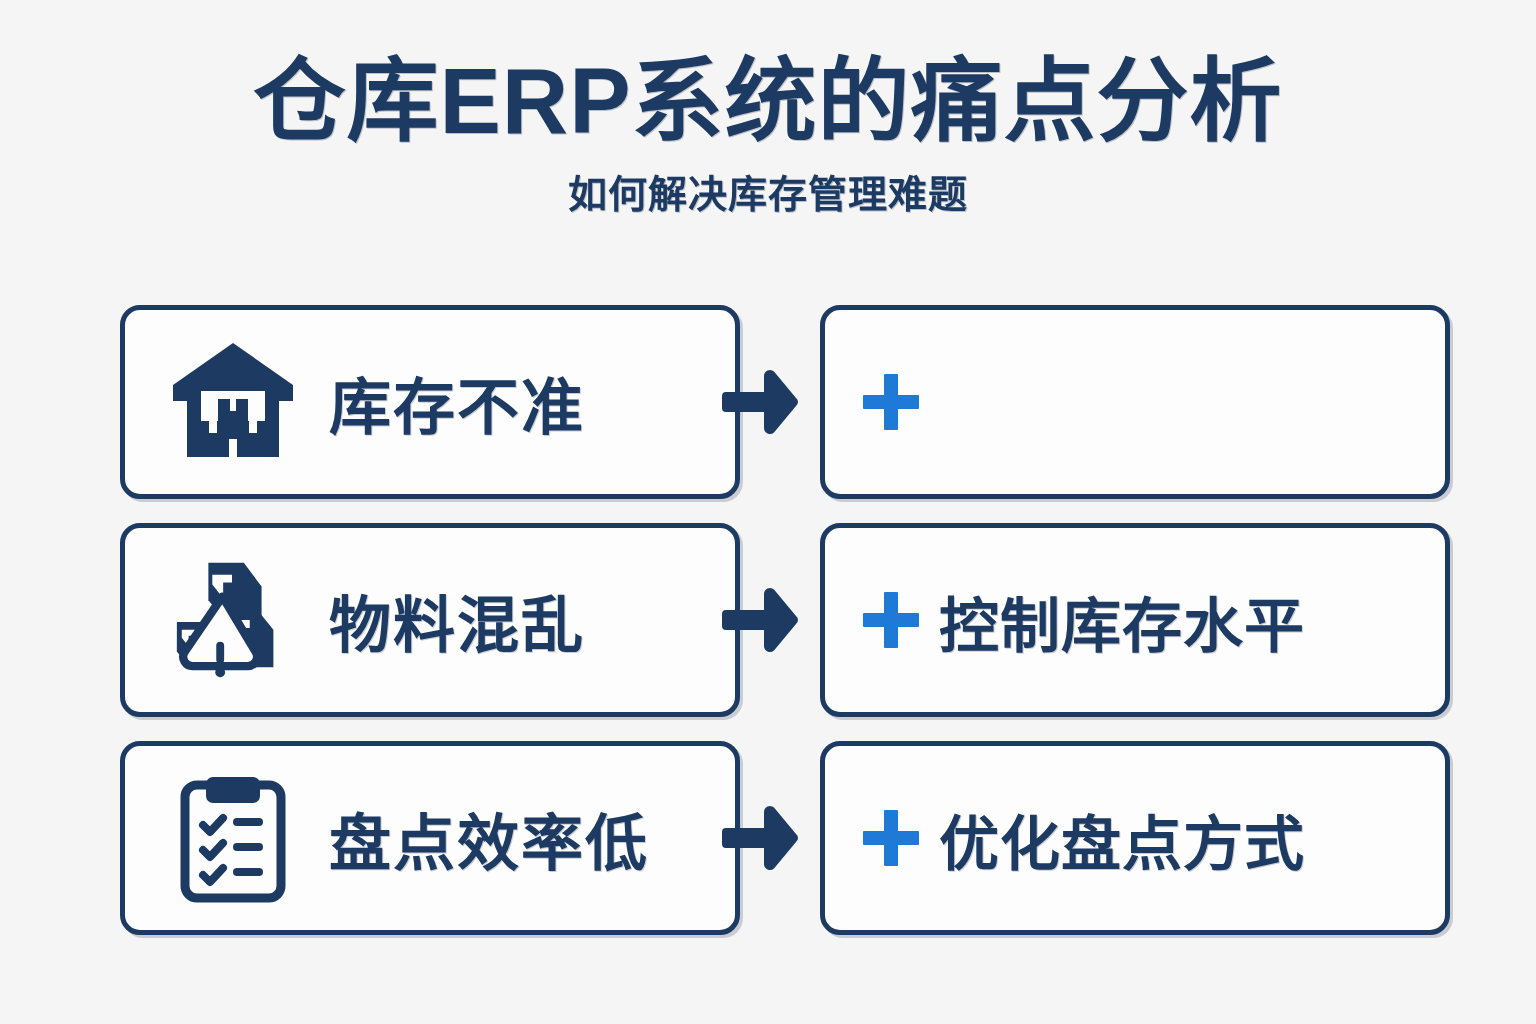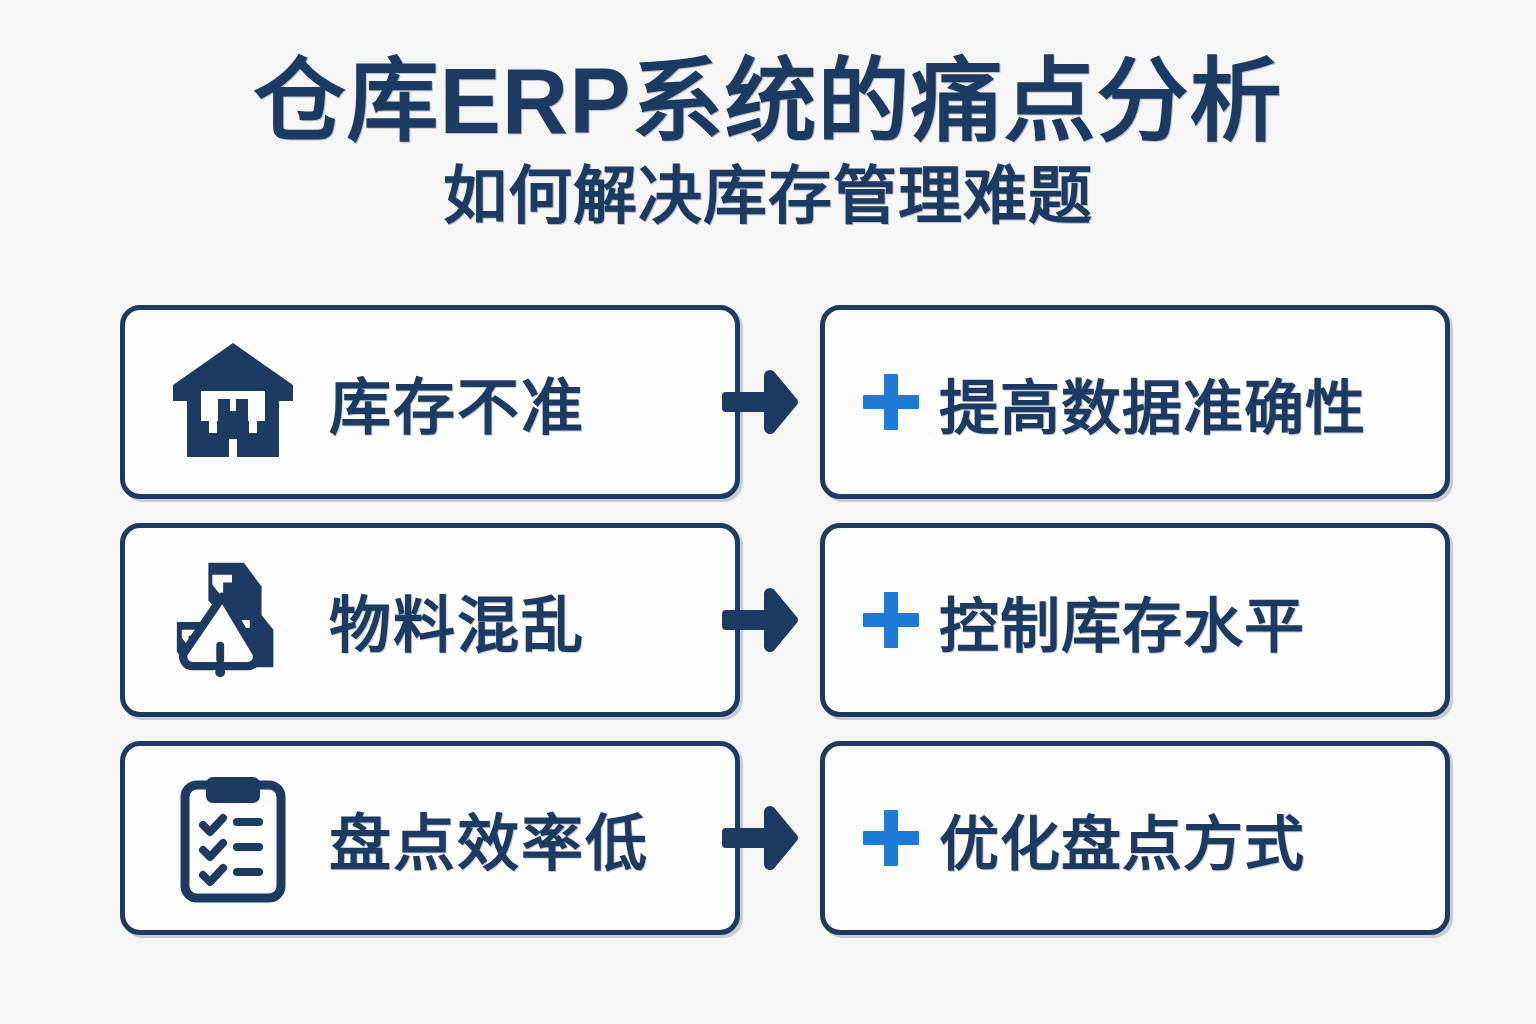--- a/index.html
+++ b/index.html
@@ -34,28 +34,29 @@
   .title {
     font-size: 92px;
     line-height: 1.08;
     font-weight: 800;
     color: #1d3a63;
     letter-spacing: 1px;
     white-space: nowrap;
     text-shadow: 1px 1px 0 rgba(120,130,145,0.45);
   }
   .subtitle {
-    margin-top: 10px;
-    font-size: 64px;
+    margin-top: 26px;
+    font-size: 39px;
     line-height: 1.1;
     font-weight: 800;
     color: #1d3a63;
     letter-spacing: 1px;
     white-space: nowrap;
     text-shadow: 1px 1px 0 rgba(120,130,145,0.45);
+    font-family: Liberation Mono, monospace;
   }
 
   
   .rows {
     position: absolute;
     left: 0;
     top: 305px;
     width: 1536px;
   }
   .row {
@@ -179,21 +180,20 @@
       </div>
 
       <div class="arrow">
         <svg width="78" height="68" viewBox="0 0 78 68">
           <path d="M4 24 h38 V8 a6 6 0 0 1 10 -4.5 L74 30 a5 5 0 0 1 0 8 L52 64.5 A6 6 0 0 1 42 60 V44 H4 a4 4 0 0 1 -4 -4 V28 a4 4 0 0 1 4 -4 Z" fill="#1d3a63"></path>
         </svg>
       </div>
 
       <div class="card card-fix">
         <span class="plus-icon"></span>
-        <span class="fix-label">提高数据准确性</span>
       </div>
     </div>
 
     <div class="row">
 
       <div class="card card-pain">
         <span class="icon-wrap">
           <svg width="134" height="128" viewBox="0 0 134 128" fill="none">
             <path d="M42 6 L78 6 L96 30 L96 66 L60 66 L42 44 Z" fill="#1d3a63"></path>
             <path d="M46 18 l20 0 l0 8 l-9 0 l0 16 l-11 -14 z" fill="#fdfdfd"></path>

